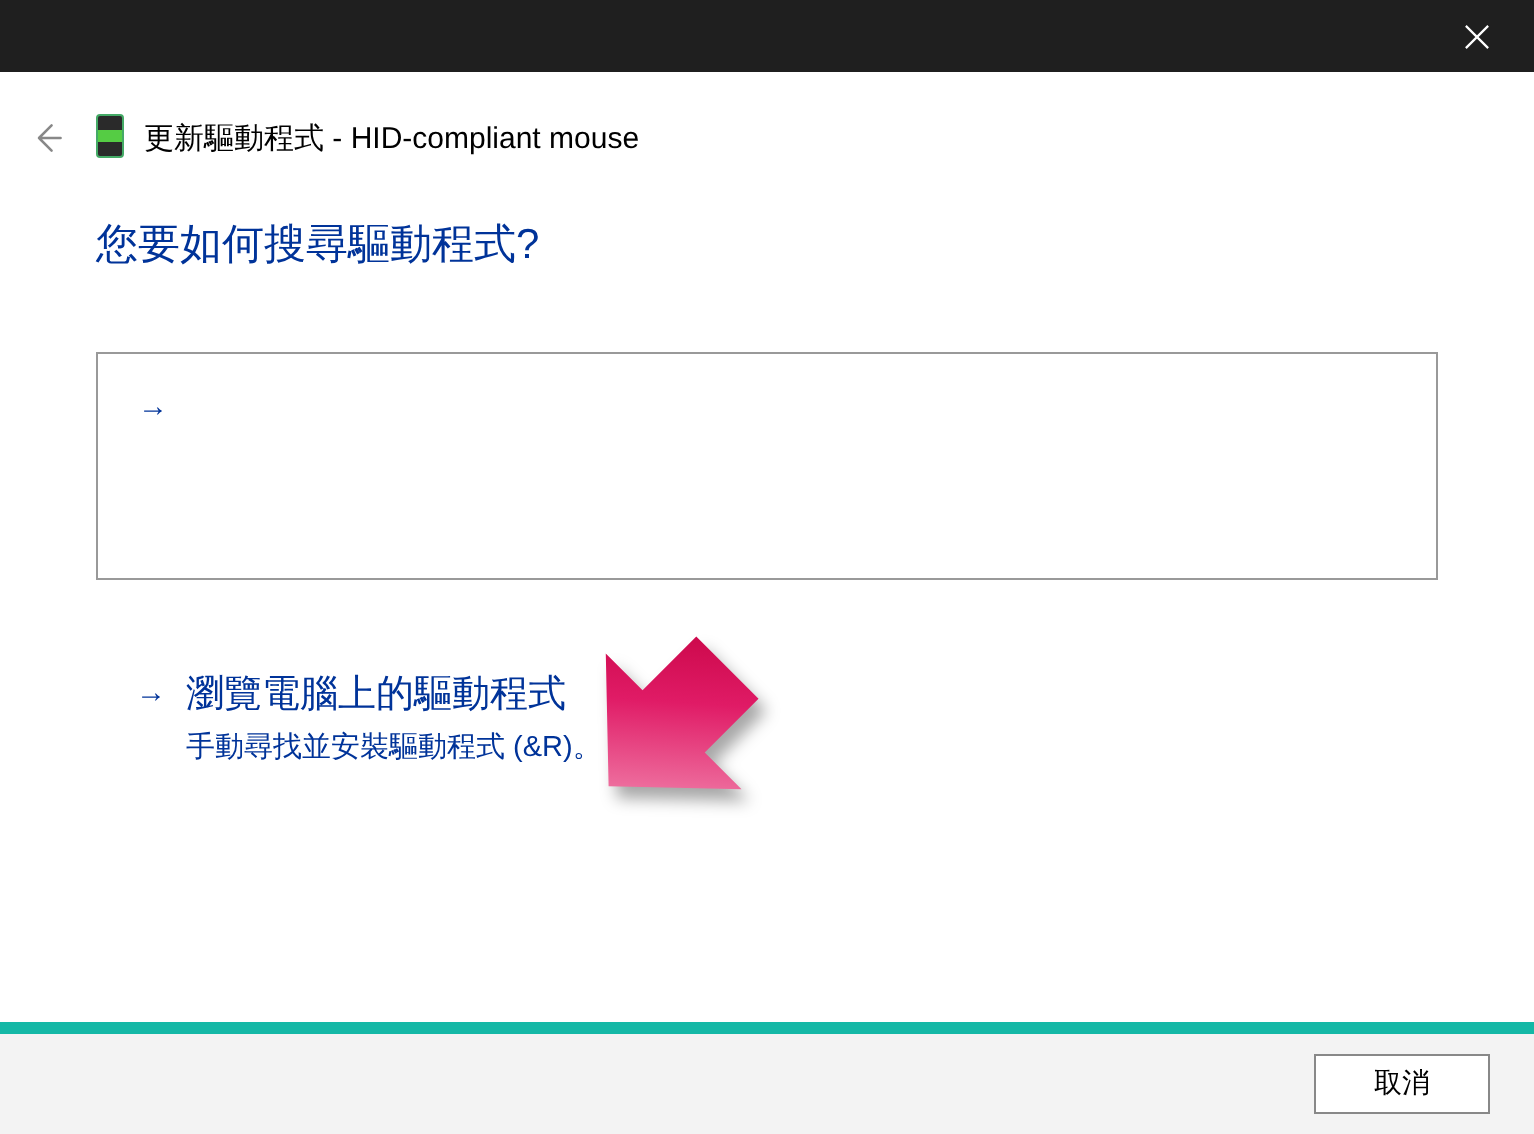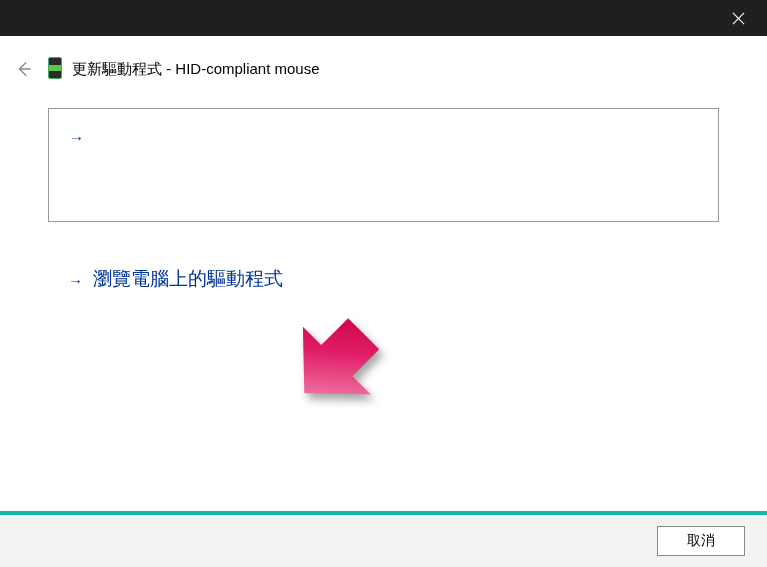--- a/index.html
+++ b/index.html
@@ -13,21 +13,21 @@
   .device-icon { width: 14px; height: 22px; border: 1px solid #4a6; border-radius: 2px; margin-right: 10px; background: linear-gradient(#2a2a2a 0 35%, #5c4 35% 65%, #2a2a2a 65%); }
   .content { position: relative; padding: 28px 48px 0 48px; height: calc(100% - 36px - 44px - 56px); }
   .heading { font-size: 21px; color: #003399; font-weight: 400; margin-bottom: 40px; }
   .option { padding: 14px 20px 16px 20px; margin-bottom: 30px; cursor: pointer; }
   .option.boxed { border: 1px solid #999; height: 114px; }
   .opt-row { display: flex; align-items: flex-start; }
   .opt-arrow { color: #003399; font-size: 15px; margin-right: 10px; margin-top: 4px; }
   .opt-body { flex: 1; }
   .opt-title { color: #003399; font-size: 19px; font-weight: 400; margin-bottom: 4px; }
   .opt-desc { color: #003399; font-size: 14.5px; line-height: 1.45; }
-  .footer { position: absolute; left: 0; right: 0; bottom: 0; height: 56px; border-top: 4px solid #14b8a6; background: #f3f3f3; display: flex; align-items: center; justify-content: flex-end; padding-right: 22px; }
+  .footer { position: absolute; left: 0; right: 0; bottom: 0; height: 56px; border-top: 6px solid #14b8a6; background: #f3f3f3; display: flex; align-items: center; justify-content: flex-end; padding-right: 22px; }
   .cancel-btn { min-width: 88px; height: 30px; background: #fff; border: 1px solid #888; font-size: 14px; font-family: inherit; cursor: pointer; padding: 0 16px; }
   .annotate-arrow { position: absolute; left: 276px; top: 230px; pointer-events: none; }
   .annotate-arrow svg { filter: drop-shadow(4px 6px 4px rgba(0,0,0,0.35)); }
 </style>
 </head>
 <body>
 
 <div class="titlebar">
   <div class="close-btn" title="Close">
     <svg viewBox="0 0 14 14">
@@ -40,34 +40,36 @@
   <div class="back-arrow">
     <svg viewBox="0 0 20 20">
         <path d="M12 3 L5 10 L12 17 M5 10 H17" stroke="#888" stroke-width="1.4" fill="none" stroke-linecap="round" stroke-linejoin="round"></path>
       </svg>
   </div>
   <span class="device-icon"></span>
   <span>更新驅動程式 - HID-compliant mouse</span>
 </div>
 
 <div class="content">
+  <div class="heading">您要如何搜尋驅動程式?</div>
 
   <div class="option boxed">
     <div class="opt-row">
       <span class="opt-arrow">→</span>
       <div class="opt-body">
       </div>
     </div>
   </div>
 
   <div class="option">
     <div class="opt-row">
       <span class="opt-arrow">→</span>
       <div class="opt-body">
         <div class="opt-title">瀏覽電腦上的驅動程式</div>
+        <div class="opt-desc">手動尋找並安裝驅動程式 (&amp;R)。</div>
       </div>
     </div>
   </div>
 
   <div class="annotate-arrow">
     <svg width="120" height="110" viewBox="0 0 120 110">
       <defs>
         <linearGradient id="g1" x1="0%" y1="0%" x2="100%" y2="100%">
           <stop offset="0%" stop-color="#f7a8c5"></stop>
           <stop offset="60%" stop-color="#e01b66"></stop>

